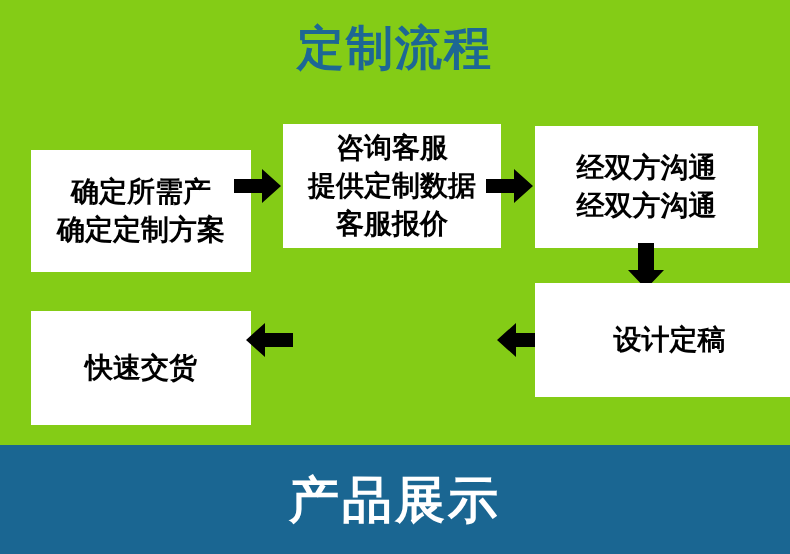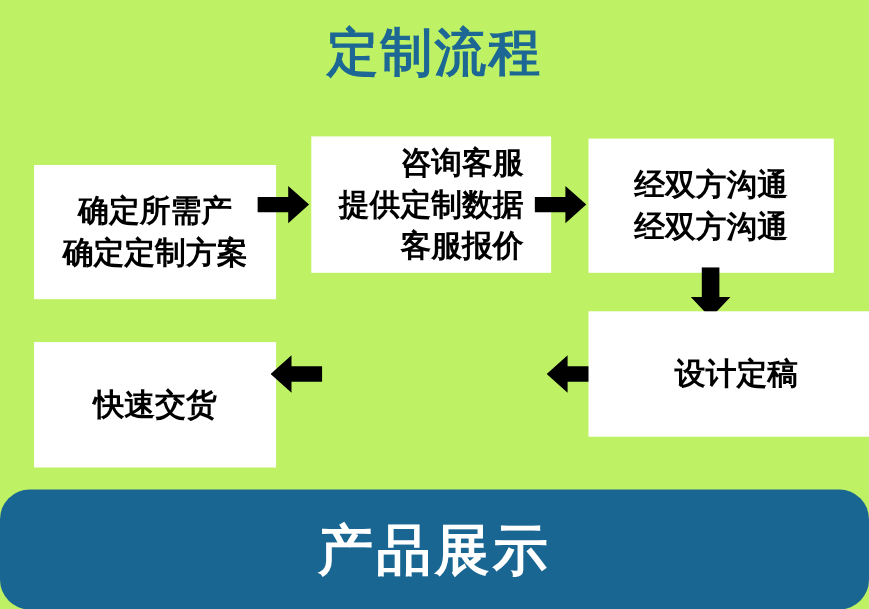--- a/index.html
+++ b/index.html
@@ -12,21 +12,21 @@
     background: #e3e9f1;
     font-family: "Liberation Sans", "DejaVu Sans", sans-serif;
     overflow: hidden;
     position: relative;
   }
 
   #page {
     position: relative;
     width: 790px;
     height: 554px;
-    background: #bef264;
+    background: #84cc16;
   }
 
   
   .section-title {
     position: absolute;
     left: 0;
     top: 18px;
     width: 790px;
     text-align: center;
     color: #1d6794;
@@ -52,21 +52,21 @@
     box-sizing: border-box;
     padding: 2px 6px;
   }
   .flow-box .line {
     display: block;
     white-space: nowrap;
   }
 
   
   #box-1 { left: 31px;  top: 126px; width: 220px; height: 122px; margin-top: 24px; }
-  #box-2 { left: 283px; top: 124px; width: 218px; height: 124px; text-align: right; }
+  #box-2 { left: 283px; top: 124px; width: 218px; height: 124px; }
   #box-3 { left: 535px; top: 126px; width: 223px; height: 122px; }
 
   
   #box-4 { left: 31px;  top: 283px; width: 220px; height: 114px; margin-top: 28px; }
   #box-5 { left: 283px; top: 283px; width: 218px; height: 114px; }
   #box-6 { left: 535px; top: 283px; width: 269px; height: 114px; }
 
   
   .arrow {
     position: absolute;
@@ -83,21 +83,20 @@
   .banner {
     position: absolute;
     left: 0;
     top: 445px;
     width: 790px;
     height: 109px;
     background: #1a6692;
     display: flex;
     align-items: center;
     justify-content: center;
-    border-radius: 27px;
   }
   .banner-title {
     color: #ffffff;
     font-size: 50px;
     font-weight: bold;
     letter-spacing: 3px;
     line-height: 60px;
     white-space: nowrap;
   }
 </style>

